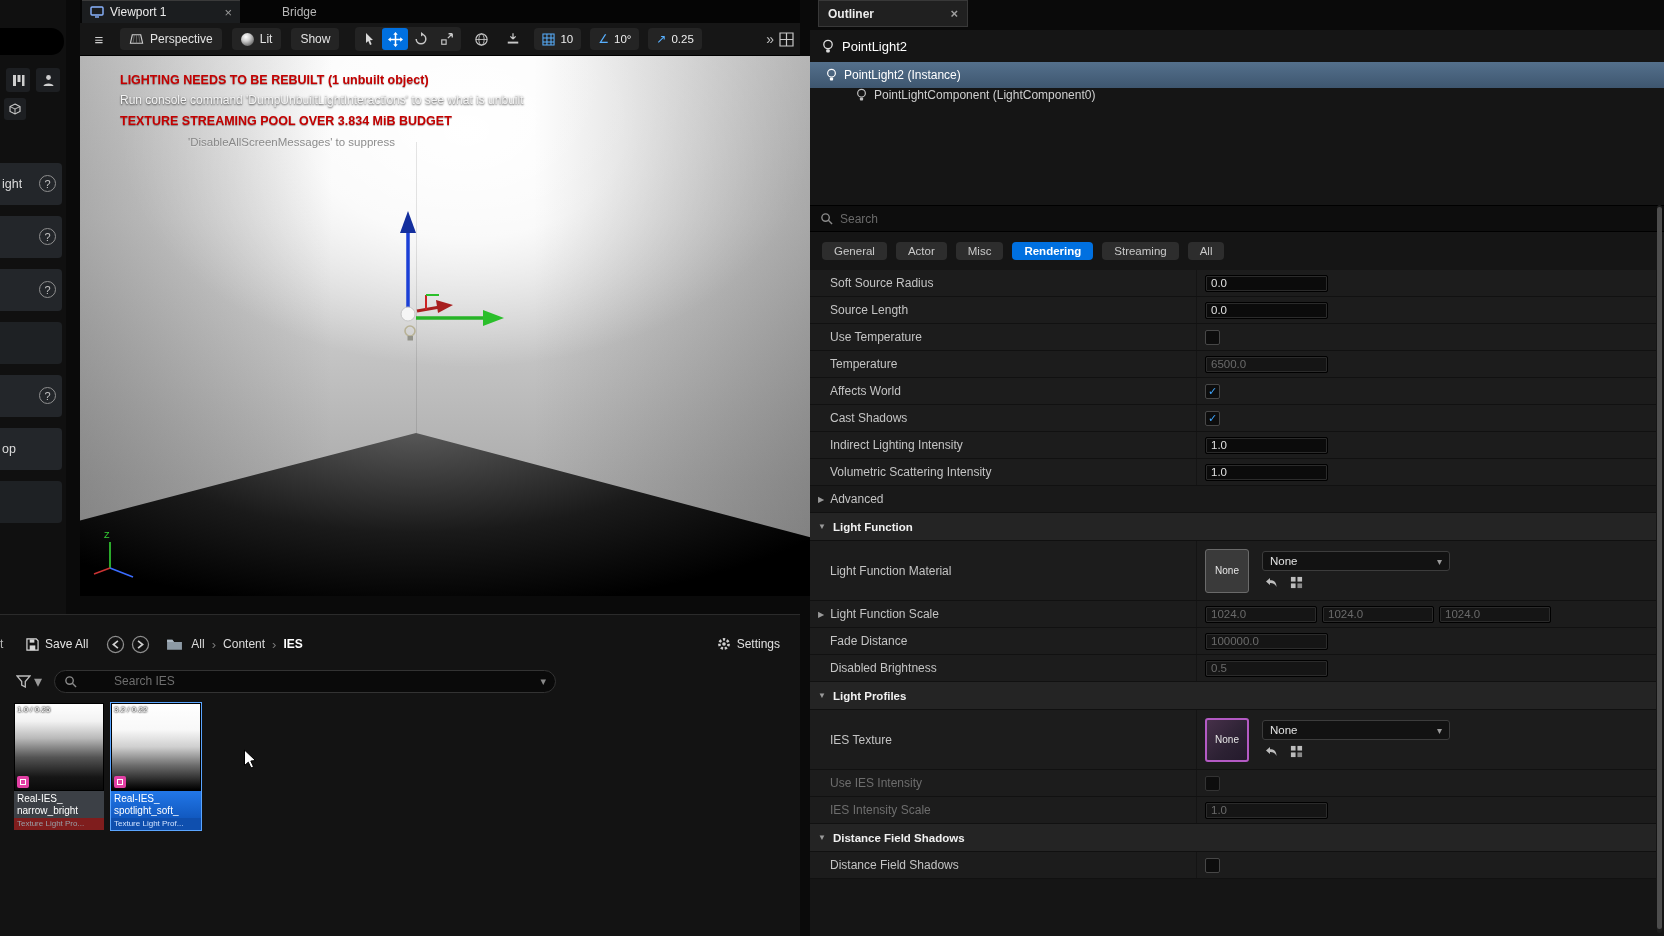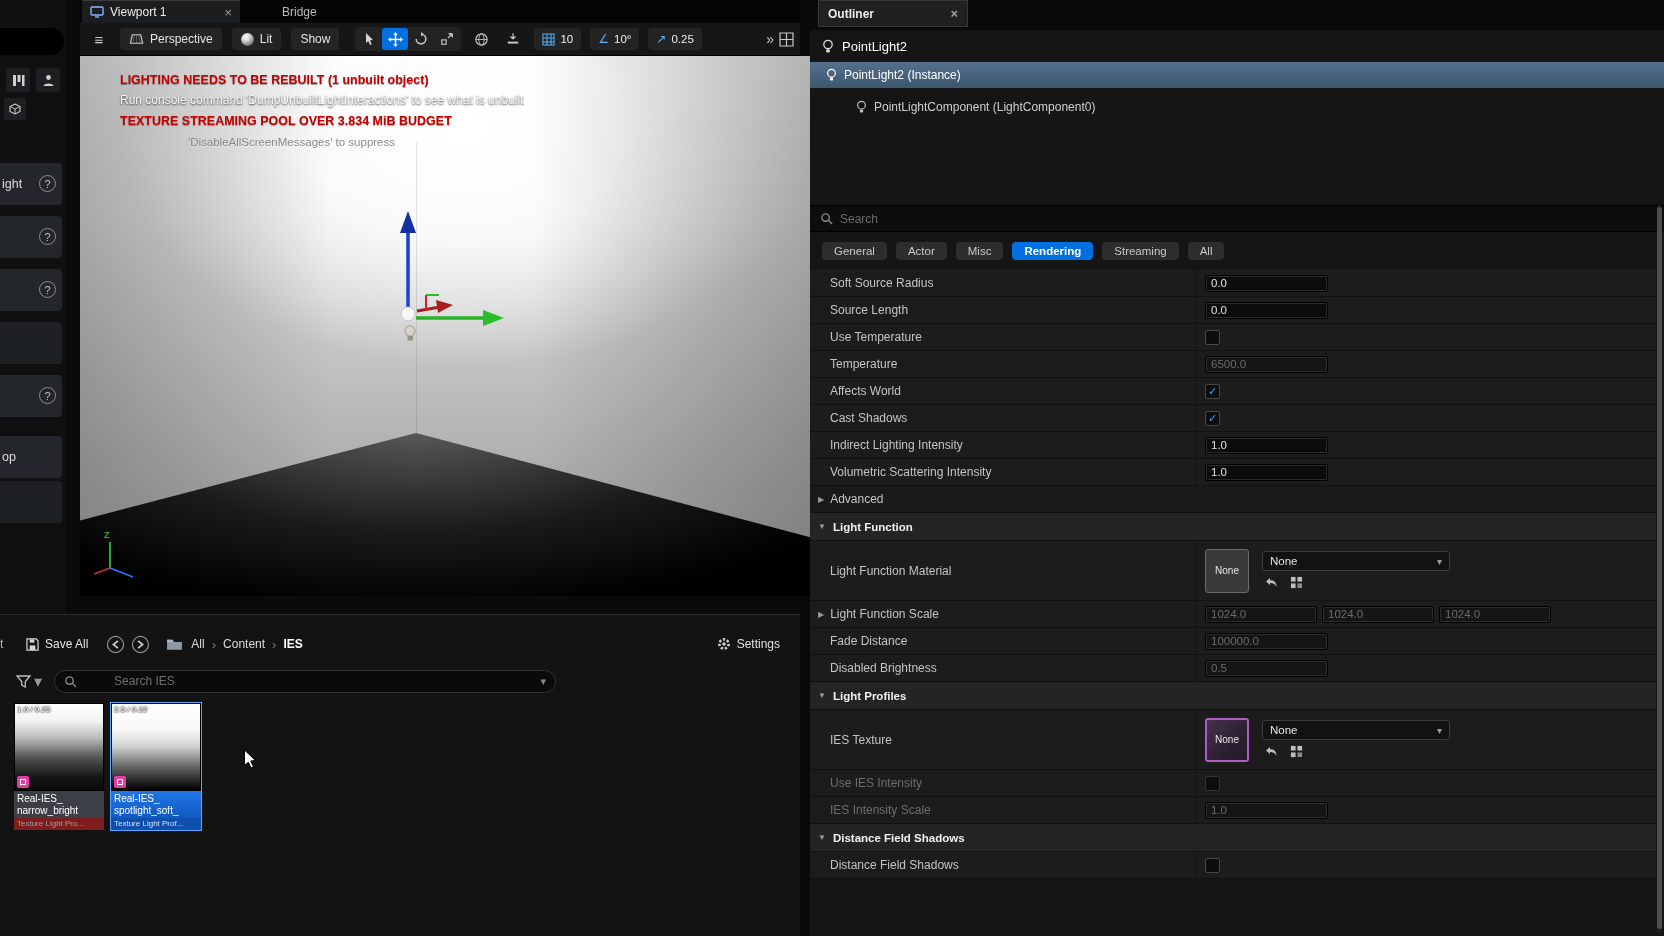--- a/index.html
+++ b/index.html
@@ -106,21 +106,21 @@
   .d-paneltab { position:absolute; left:30px; top:9px; font-size:12px; color:#c6c6c6; }
   .d-floattab { position:absolute; left:8px; top:0; width:150px; height:27px; background:#202020; border:1px solid #383838;
     display:flex; align-items:center; padding:0 9px; font-size:12px; color:#ececec; z-index:3; }
   .d-floattab .x { margin-left:auto; color:#9f9f9f; font-size:13px; }
   .d-actor { position:absolute; left:0; top:32px; width:100%; height:28px; display:flex; align-items:center; gap:8px; padding-left:12px; }
   .d-actor .nm { font-size:13px; color:#fff; }
   .d-tree1 { position:absolute; left:0; top:62px; width:100%; height:26px;
     background:linear-gradient(180deg,#54708c,#3e566f); display:flex; align-items:center; gap:7px; padding-left:16px;
     font-size:12px; color:#fff; }
   .d-tree2 { position:absolute; left:0; top:88px; width:100%; height:26px; background:#151515;
-    display:flex; align-items:flex-end; gap:7px; padding-left:46px; font-size:12px; color:#cfcfcf; }
+    display:flex; align-items:flex-start; gap:7px; padding-left:46px; font-size:12px; color:#cfcfcf; }
   .d-search { position:absolute; left:0; top:205px; width:100%; height:27px; background:#0d0d0d;
     border-top:1px solid #000; border-bottom:1px solid #000; display:flex; align-items:center; gap:7px; padding-left:10px; }
   .d-search input { flex:1; background:transparent; border:none; outline:none; color:#cfcfcf; font-size:12px; font-family:inherit; }
   .d-search input::placeholder { color:#6a6a6a; }
   .d-filters { position:absolute; left:0; top:238px; width:100%; height:26px; display:flex; gap:9px; padding-left:12px; align-items:center; }
   .d-filter { background:#2d2d2d; border-radius:4px; padding:3px 12px; font-size:11.5px; color:#c9c9c9;text-align:right; }
   .d-filter.active { background:#0070e0; color:#fff; font-weight:bold; }
 
   .d-props { position:absolute; left:0; top:270px; width:846px; bottom:0; }
   .prow { display:flex; align-items:center; height:27px; background:#1c1c1c; border-bottom:1px solid #111; }
@@ -198,21 +198,21 @@
       <span class="lbl"></span>
       <span class="help-circle">?</span>
     </div>
     <div class="ls-row" style="top:322px; background:#1e2124;">
       <span class="lbl"></span>
     </div>
     <div class="ls-row" style="top:375px;">
       <span class="lbl"></span>
       <span class="help-circle">?</span>
     </div>
-    <div class="ls-row" style="top:428px;margin-top:8px;">
+    <div class="ls-row" style="top:428px;">
       <span class="lbl">op</span>
     </div>
     <div class="ls-row" style="top:481px; background:#1e2124;">
       <span class="lbl"></span>
     </div>
   </div>
 
   <div class="vp-tabbar">
     <div class="vp-tab-active">
       <span>
@@ -443,21 +443,21 @@
             </span>
         </div>
         <div class="asset-label">
           <div>Real-IES_</div>
           <div>narrow_bright</div>
         </div>
         <div class="asset-caption">Texture Light Pro...</div>
       </div>
       <div class="asset selected">
         <div class="asset-img spot">
-          <span class="asset-stat">2.5 / 0.22</span>
+          <span class="asset-stat">3.2 / 0.22</span>
           <span class="asset-badge">
               <i></i>
             </span>
         </div>
         <div class="asset-label">
           <div>Real-IES_</div>
           <div>spotlight_soft_</div>
         </div>
         <div class="asset-caption">Texture Light Prof...</div>
       </div>

